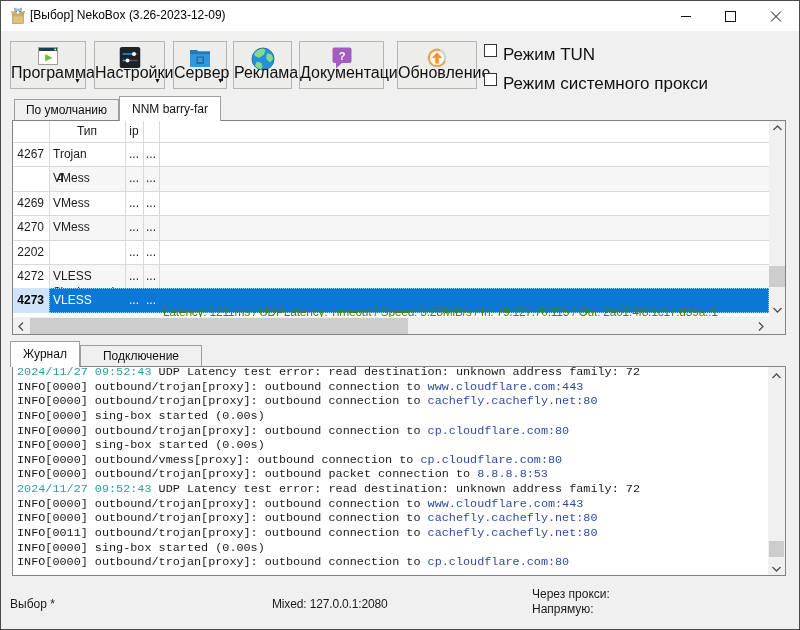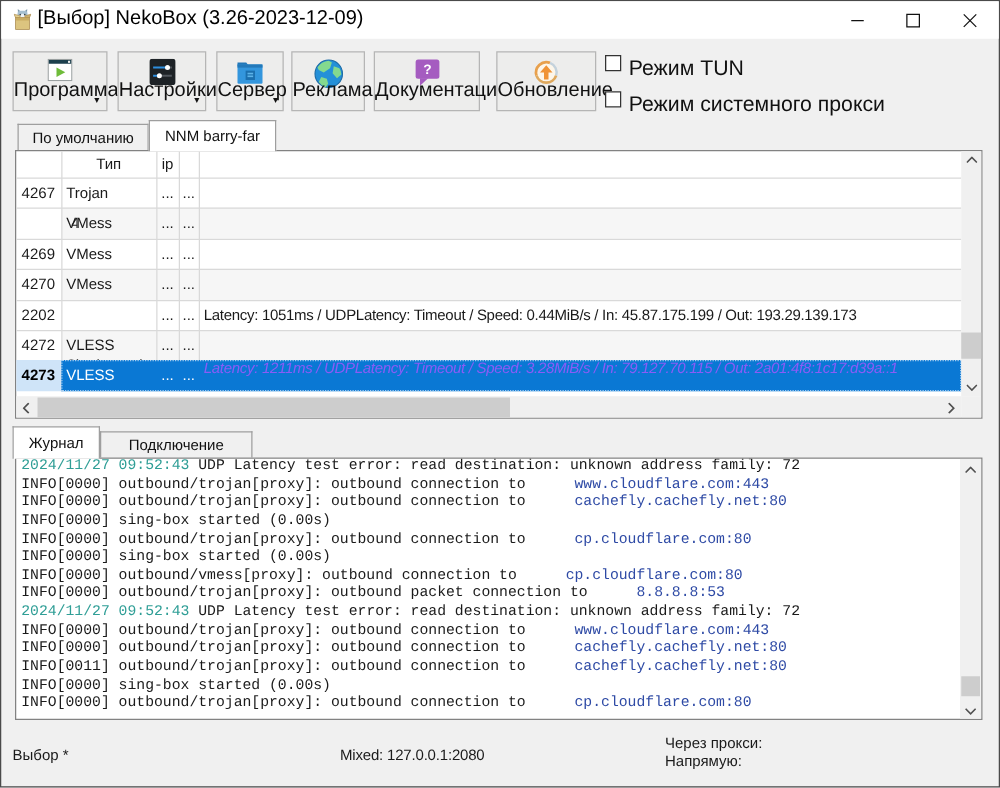--- a/index.html
+++ b/index.html
@@ -1,21 +1,21 @@
 <!DOCTYPE html>
 <html><head>
 <meta charset="utf-8">
 <style>
 * { margin:0; padding:0; box-sizing:border-box; }
 html,body { width:800px; height:630px; }
 body { font-family:"Liberation Sans",sans-serif; background:#f0f0f0; position:relative; overflow:hidden; font-size:12px; color:#1a1a1a; }
 .abs { position:absolute; }
 #win { position:absolute; left:0; top:0; width:800px; height:630px; border:1px solid #4a4a4a; background:#f0f0f0; }
 #titlebar { position:absolute; left:1px; top:1px; width:798px; height:30px; background:#ffffff; }
-#title { position:absolute; left:29px; top:-1px; height:30px; line-height:30px; font-size:16px; color:#000; }
+#title { position:absolute; left:29px; top:-1px; height:30px; line-height:30px; font-size:12px; color:#000; }
 
 .cap { position:absolute; top:0; width:46px; height:30px; }
 
 .tb { position:absolute; top:41px; height:48px; border:1px solid #b5b5b5; background:#ededec; }
 .tb .lbl { position:absolute; bottom:6px; left:0; right:0; text-align:center; font-size:16px; color:#111; white-space:nowrap; }
 .tb svg.ic { position:absolute; top:5px; left:50%; transform:translateX(-50%); }
 .caret { position:absolute; bottom:4px; font-size:7px; color:#111; }
 
 .cb { position:absolute; width:13px; height:13px; border:1px solid #333; background:#fff; }
 .cblbl { position:absolute; font-size:17px; color:#111; }
@@ -27,21 +27,21 @@
 .gridv { position:absolute; top:0; width:1px; background:#d9d9d9; }
 .gridh { position:absolute; left:0; height:1px; background:#d9d9d9; }
 .cell { position:absolute; white-space:nowrap; overflow:hidden; font-size:12px; color:#1a1a1a; }
 
 .sb { position:absolute; background:#f0f0f0; }
 .sb .thumb { position:absolute; background:#cdcdcd; }
 
 #logpane { position:absolute; left:12px; top:366px; width:774px; height:210px; border:1px solid #828282; background:#ffffff; z-index:2; overflow:hidden; }
 #log { position:absolute; left:4px; top:-2px; font-family:"Liberation Mono",monospace; font-size:11.8px; line-height:14.64px; white-space:pre; color:#1a1a1a; }
 #log .ts { color:#2f9e96; }
-#log .lk { color:#2e4aa5;margin-left:32px; }
+#log .lk { color:#2e4aa5; }
 
 .status { position:absolute; font-size:12px; color:#1a1a1a; }
 </style>
 </head>
 <body>
 <div id="win"></div>
 <div id="titlebar">
   <svg class="abs" style="left:10px;top:5px" width="14" height="18" viewBox="0 0 14 18">
     <polygon points="3.2,1.2 3.4,4.5 6,3.6" fill="#7c99ac"></polygon>
     <polygon points="10.8,1.2 10.6,4.5 8,3.6" fill="#7c99ac"></polygon>
@@ -168,31 +168,30 @@
 <div class="cell" style="left:112px;top:69.8px;width:18px;height:24.4px;line-height:24.4px;text-align:center;">...</div>
 <div class="cell" style="left:130px;top:69.8px;width:16px;height:24.4px;line-height:24.4px;text-align:center;">...</div>
 <div class="cell" style="left:0;top:94.2px;width:36px;height:24.4px;line-height:24.4px;text-align:right;padding-right:5px;">4270</div>
 <div class="cell" style="left:36px;top:94.2px;width:76px;height:24.4px;line-height:24.4px;padding-left:4px;">VMess</div>
 <div class="cell" style="left:112px;top:94.2px;width:18px;height:24.4px;line-height:24.4px;text-align:center;">...</div>
 <div class="cell" style="left:130px;top:94.2px;width:16px;height:24.4px;line-height:24.4px;text-align:center;">...</div>
 <div class="cell" style="left:0;top:118.6px;width:36px;height:24.4px;line-height:24.4px;text-align:right;padding-right:5px;">2202</div>
 <div class="cell" style="left:36px;top:118.6px;width:76px;height:24.4px;line-height:24.4px;padding-left:4px;letter-spacing:-0.4px;margin-top:40px;">Shadowsocks</div>
 <div class="cell" style="left:112px;top:118.6px;width:18px;height:24.4px;line-height:24.4px;text-align:center;">...</div>
 <div class="cell" style="left:130px;top:118.6px;width:16px;height:24.4px;line-height:24.4px;text-align:center;">...</div>
-<div class="cell" style="left:146px;top:118.6px;width:609.5px;height:24.4px;line-height:24.4px;padding-left:4px;letter-spacing:-0.24px;">Latency: 1051ms / UDPLatency: Timeout / Speed: 0.44MiB/s / In: 45.87.175.199 / Out: 193.29.139.173</div>
 <div class="cell" style="left:0;top:143.0px;width:36px;height:24.4px;line-height:24.4px;text-align:right;padding-right:5px;">4272</div>
 <div class="cell" style="left:36px;top:143.0px;width:76px;height:24.4px;line-height:24.4px;padding-left:4px;">VLESS</div>
 <div class="cell" style="left:112px;top:143.0px;width:18px;height:24.4px;line-height:24.4px;text-align:center;">...</div>
 <div class="cell" style="left:130px;top:143.0px;width:16px;height:24.4px;line-height:24.4px;text-align:center;">...</div>
 <div class="cell" style="left:0;top:167.4px;width:36px;height:24.4px;line-height:24.4px;text-align:right;padding-right:5px;background:#cfe4f8;font-weight:bold;color:#000;">4273</div>
 <div style="position:absolute;left:36px;top:167.4px;width:719.5px;height:24.4px;background:#0a78d4;border:1px dotted #a6cdf0;"></div>
 <div class="cell" style="left:36px;top:167.4px;width:76px;height:24.4px;line-height:24.4px;padding-left:4px;color:#ffffff;">VLESS</div>
 <div class="cell" style="left:112px;top:167.4px;width:18px;height:24.4px;line-height:24.4px;text-align:center;color:#ffffff;">...</div>
 <div class="cell" style="left:130px;top:167.4px;width:16px;height:24.4px;line-height:24.4px;text-align:center;color:#ffffff;">...</div>
-<div class="cell" style="left:146px;top:161px;width:609.5px;height:24.4px;line-height:24.4px;padding-left:4px;color:#8b5cf6;letter-spacing:-0.24px;font-style:italic;">Latency: 1211ms / UDPLatency: Timeout / Speed: 3.28MiB/s / In: 79.127.70.115 / Out: 2a01:4f8:1c17:d39a::1</div>
+<div class="cell" style="left:146px;top:179px;width:609.5px;height:24.4px;line-height:24.4px;padding-left:4px;color:#4d7c0f;letter-spacing:-0.24px;">Latency: 1211ms / UDPLatency: Timeout / Speed: 3.28MiB/s / In: 79.127.70.115 / Out: 2a01:4f8:1c17:d39a::1</div>
 <div class="sb" style="left:755.5px;top:0;width:16.5px;height:196px;">
       <svg class="abs" style="left:4px;top:4px" width="9" height="6">
         <path d="M0.5,5 L4.5,1 L8.5,5" fill="none" stroke="#505050" stroke-width="1.3"></path>
       </svg>
       <div class="thumb" style="left:0.5px;top:145px;width:15.5px;height:21px;"></div>
       <svg class="abs" style="left:4px;bottom:4px" width="9" height="6">
         <path d="M0.5,1 L4.5,5 L8.5,1" fill="none" stroke="#505050" stroke-width="1.3"></path>
       </svg>
     </div>
 <div class="sb" style="left:0;top:196px;width:755.5px;height:17px;">

